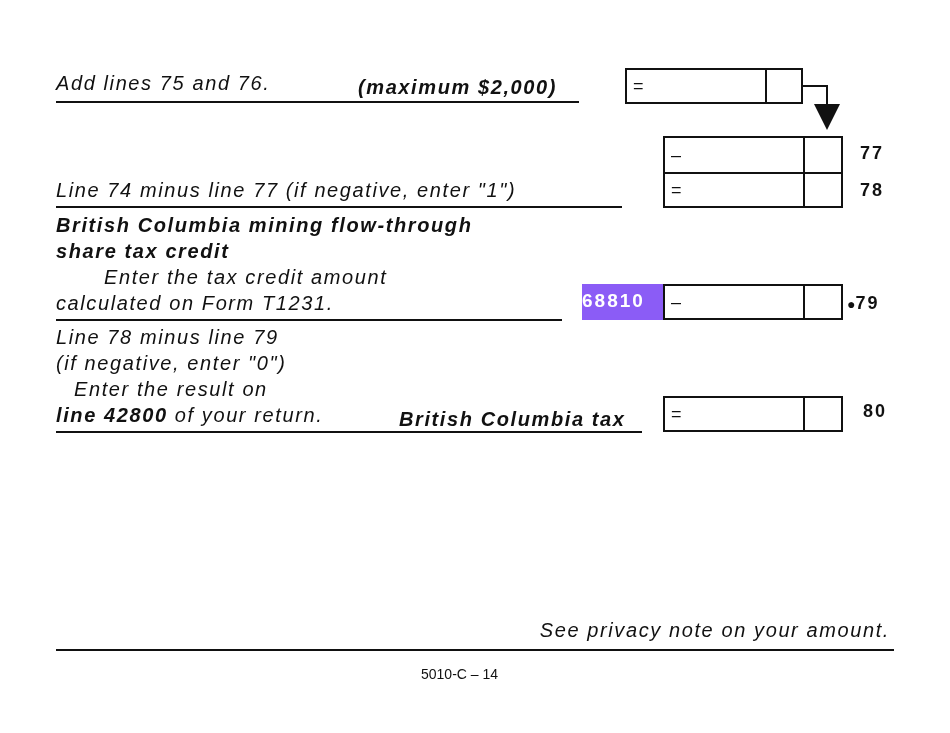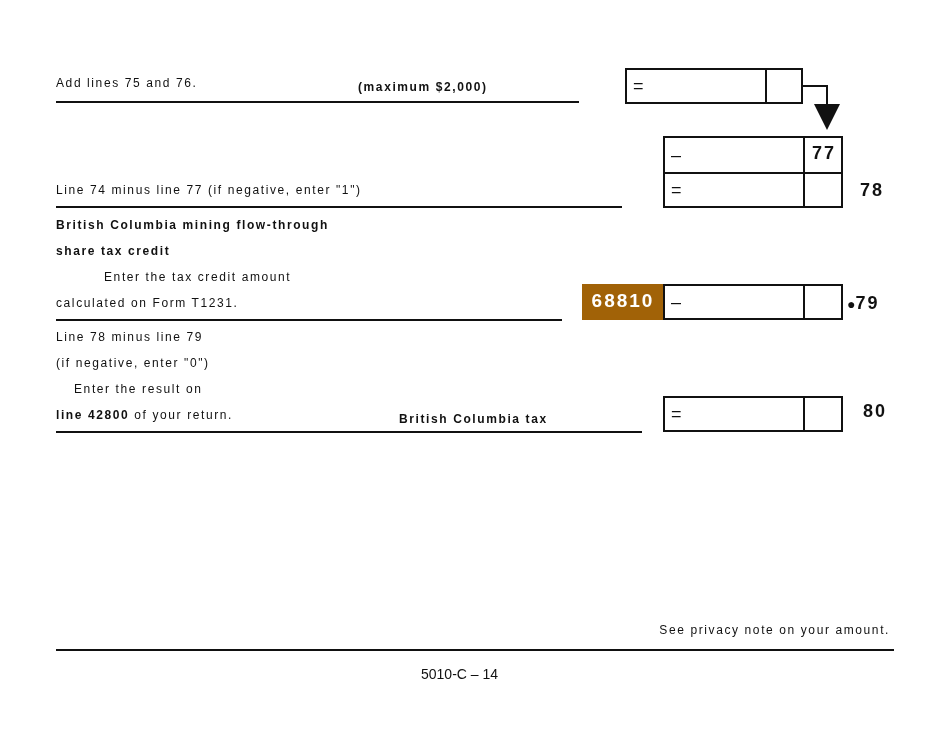--- a/index.html
+++ b/index.html
@@ -1,27 +1,27 @@
 <!DOCTYPE html>
 <html><head>
 <meta charset="utf-8">
 <style>
   html, body { margin:0; padding:0; background:#ffffff; }
   body { width:950px; height:733px; position:relative; overflow:hidden;
          font-family:"Liberation Sans", sans-serif; color:#111; }
   .abs { position:absolute; }
-  .txt { font-size:12px; letter-spacing:1.6px; white-space:nowrap; line-height:26px; }
+  .txt { font-size:20px; letter-spacing:1.6px; white-space:nowrap; line-height:26px;font-style:italic; }
   .bold { font-weight:bold; }
   .rule { position:absolute; height:2px; background:#111; }
   .box { position:absolute; border:2px solid #111; box-sizing:border-box; background:#fff; }
   .box .main { position:absolute; left:0; top:0; bottom:0; border-right:2px solid #111; box-sizing:border-box; }
   .box .sign { position:absolute; left:6px; top:50%; transform:translateY(-50%); font-size:18px; }
   .box input { position:absolute; border:none; background:transparent; outline:none; font-family:"Liberation Sans", sans-serif; font-size:16px; }
   .linenum { font-size:18px; font-weight:bold; letter-spacing:2px; }
-  .code { background:#a16207; color:#fff; font-weight:bold; font-size:19px; letter-spacing:2px; text-align:center; line-height:34px; }
+  .code { background:#8b5cf6; color:#fff; font-weight:bold; font-size:19px; letter-spacing:2px; line-height:34px; }
 </style>
 </head>
 <body>
 
 <div class="abs txt" style="left:56px;top:70px;">Add lines 75 and 76.</div>
 <div class="abs txt bold" style="left:358px;top:74px;">(maximum $2,000)</div>
 <div class="rule" style="left:56px;top:101px;width:523px;"></div>
 
 <div class="box" style="left:625px;top:68px;width:178px;height:36px;">
   <div class="main" style="width:140px;"></div>
@@ -34,21 +34,21 @@
   <polyline points="2,6 27,6 27,26" fill="none" stroke="#111" stroke-width="2"></polyline>
   <polygon points="14,24 40,24 27,50" fill="#111"></polygon>
 </svg>
 
 <div class="box" style="left:663px;top:136px;width:180px;height:38px;">
   <div class="main" style="width:140px;"></div>
   <span class="sign">–</span>
   <input style="left: 24px; top: 7px; width: 110px; height: 22px;" value="">
   <input style="left: 142px; top: 7px; width: 32px; height: 22px;" value="">
 </div>
-<div class="abs linenum" style="left:812px;top:143px;">77</div>
+<div class="abs linenum" style="left:860px;top:143px;">77</div>
 
 <div class="abs txt" style="left:56px;top:177px;">Line 74 minus line 77 (if negative, enter "1")</div>
 <div class="rule" style="left:56px;top:206px;width:566px;"></div>
 <div class="box" style="left:663px;top:172px;width:180px;height:36px;">
   <div class="main" style="width:140px;"></div>
   <span class="sign">=</span>
   <input style="left: 24px; top: 6px; width: 110px; height: 22px;" value="">
   <input style="left: 142px; top: 6px; width: 32px; height: 22px;" value="">
 </div>
 <div class="abs linenum" style="left:860px;top:180px;">78</div>

